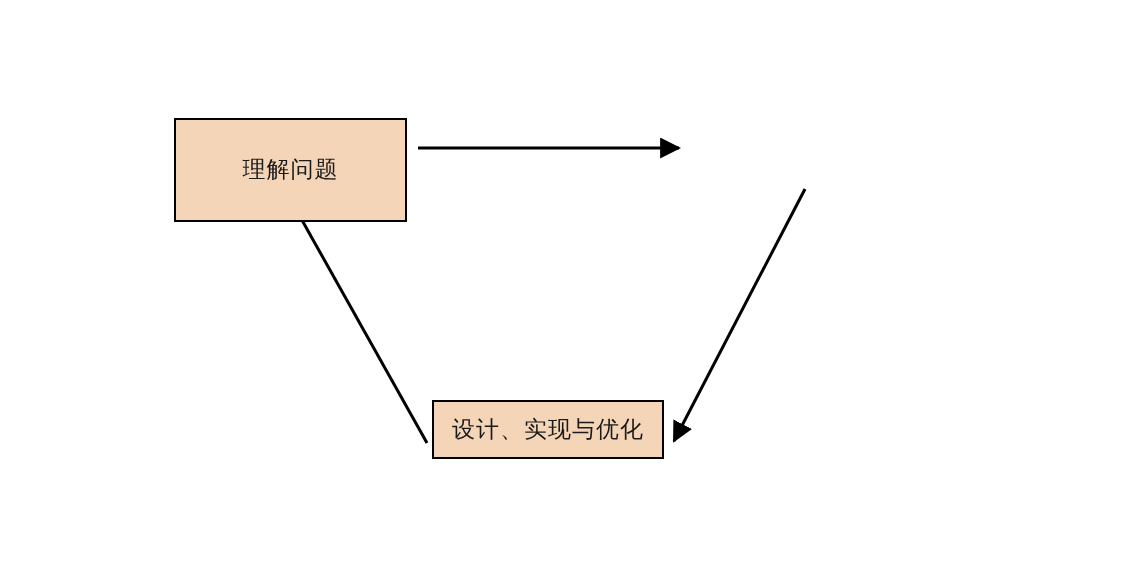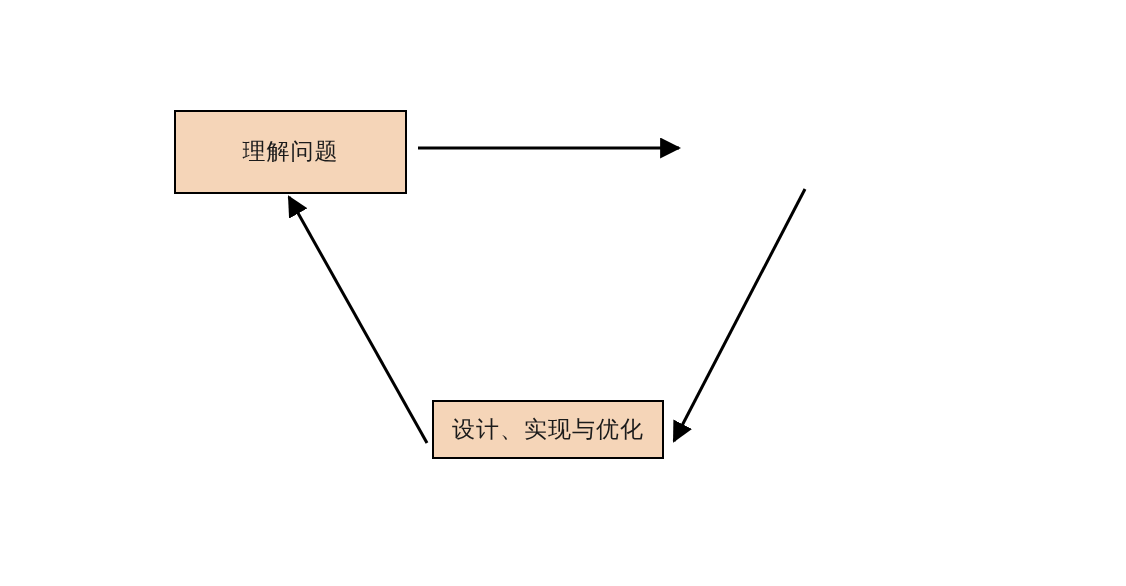--- a/index.html
+++ b/index.html
@@ -37,23 +37,23 @@
   .node-label {
     color: #1b1b1b;
     font-size: 23px;
     line-height: 1.2;
     letter-spacing: 1px;
     white-space: nowrap;
     font-family: "DejaVu Sans", "Liberation Sans", sans-serif;
   }
   #node-understand {
     left: 174px;
-    top: 110px;
+    top: 118px;
     width: 233px;
-    height: 84px;
+    height: 104px;
   }
   #node-research {
     left: 691px;
     top: 104px;
     width: 260px;
     height: 84px;
   }
   #node-design {
     left: 432px;
     top: 400px;

